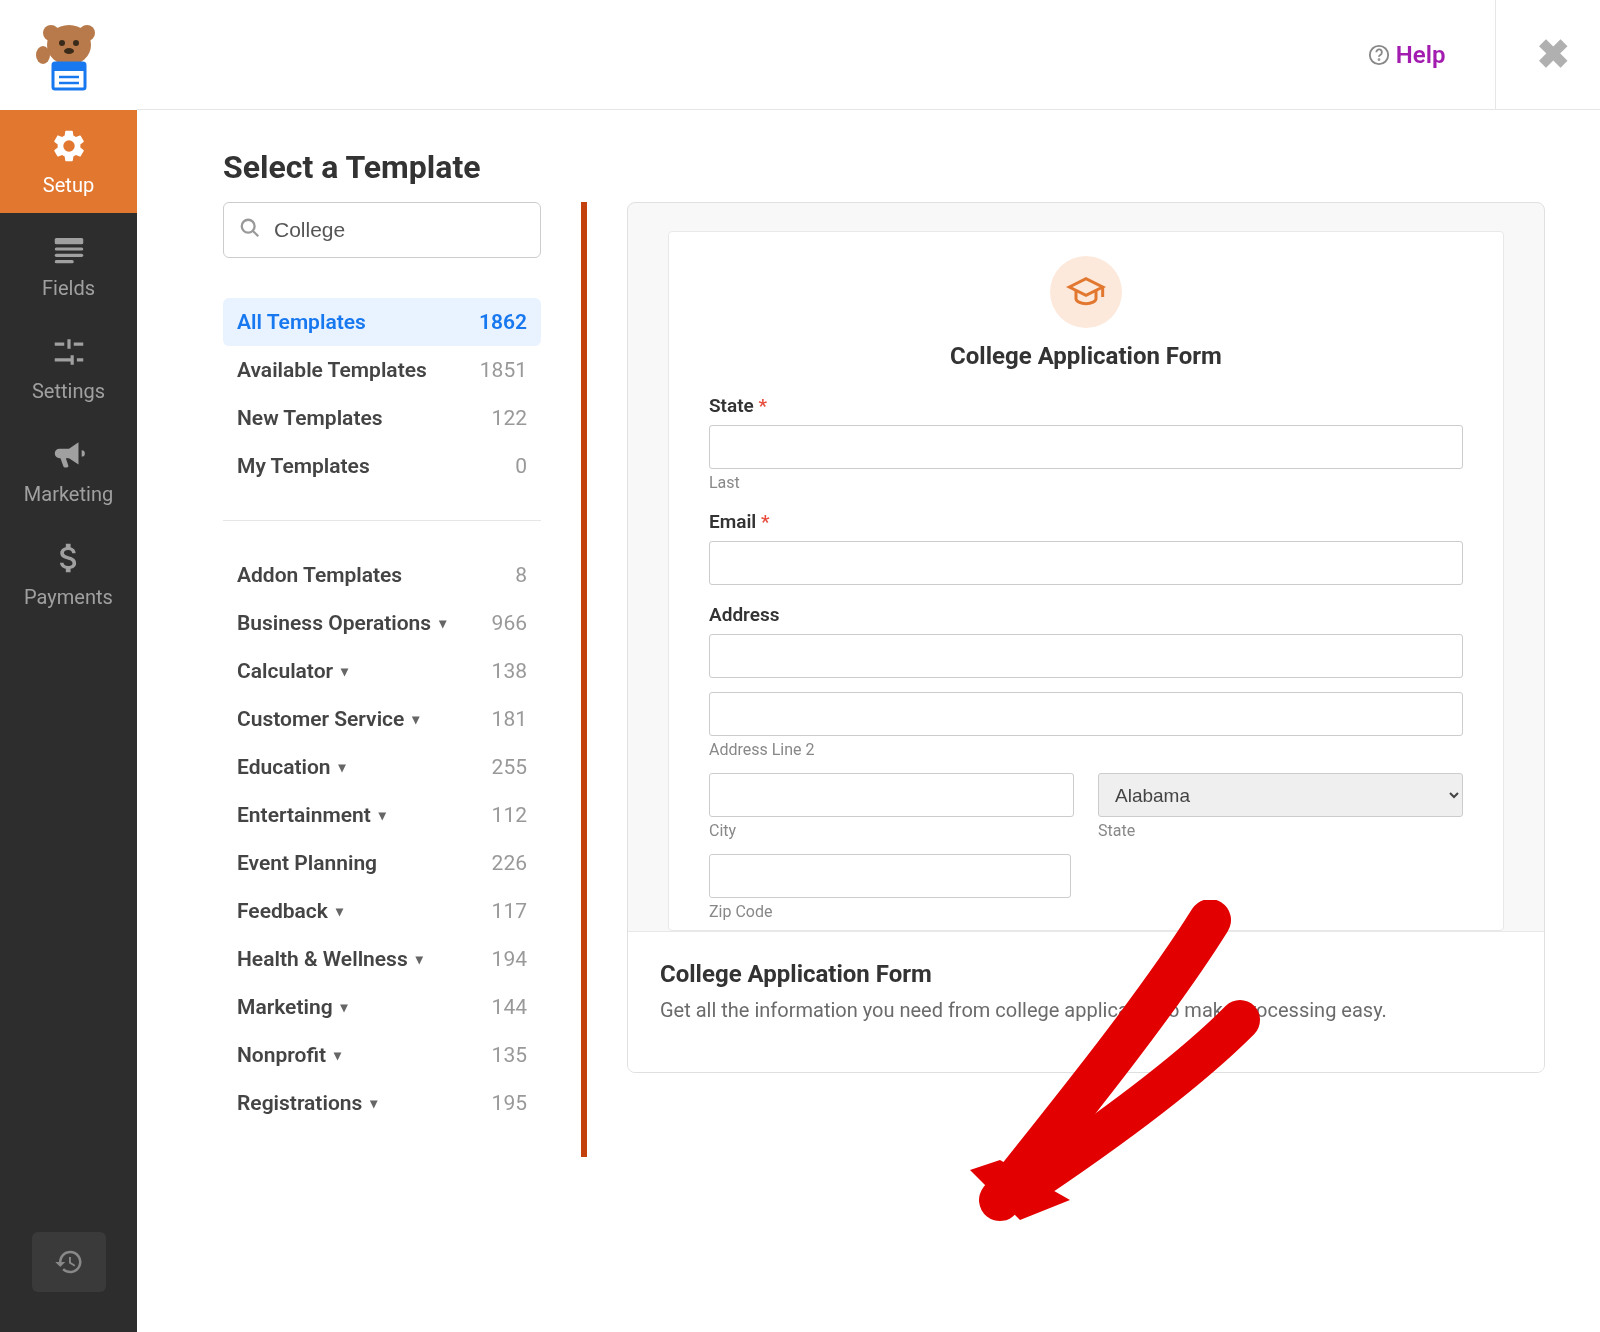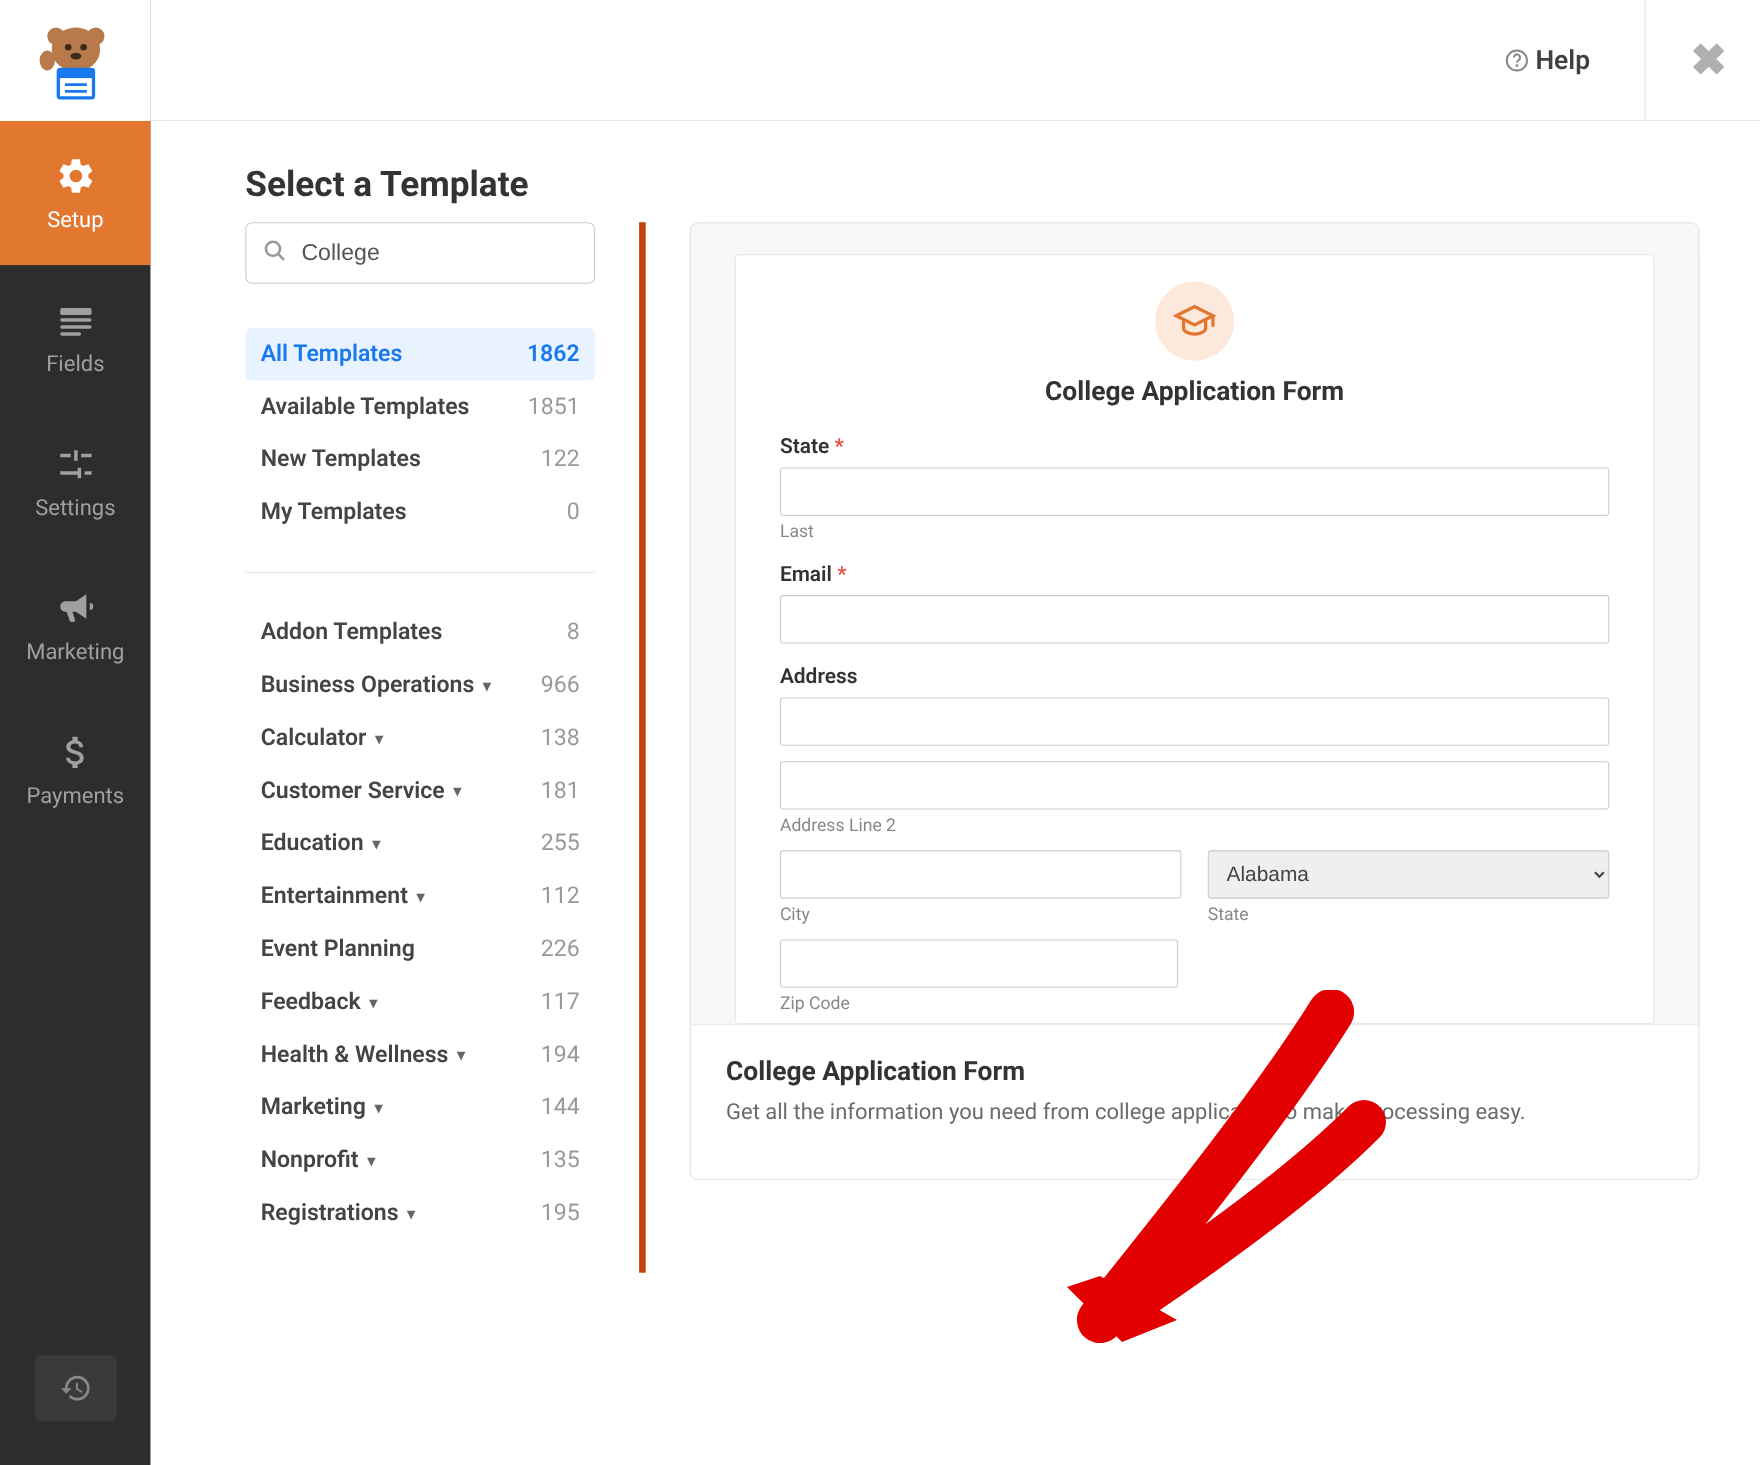--- a/index.html
+++ b/index.html
@@ -25,21 +25,21 @@
     }
     .left-nav .logo-slot {
       height: 110px;
       background: #fff;
       display: flex;
       align-items: center;
       justify-content: center;
       flex-direction: column;
     }
     .nav-item {
-      height: 131px;
+      height: 103px;
       display: flex;
       flex-direction: column;
       align-items: center;
       justify-content: center;
       cursor: pointer;
       color: #a0a0a0;
       gap: 8px;
     }
     .nav-item.active {
       background: #e27730;
@@ -81,21 +81,21 @@
       align-items: center;
       justify-content: flex-end;
       padding-right: 30px;
       gap: 50px;
       background: #fff;
     }
     .help-link {
       display: flex;
       align-items: center;
       gap: 6px;
-      color: #404040;
+      color: #a21caf;
       font-size: 24px;
       font-weight: 600;
       cursor: pointer;
     }
     .close-btn {
       color: #b0b0b0;
       font-size: 40px;
       cursor: pointer;
       font-weight: bold;
       border-left: 1px solid #e6e6e6;

